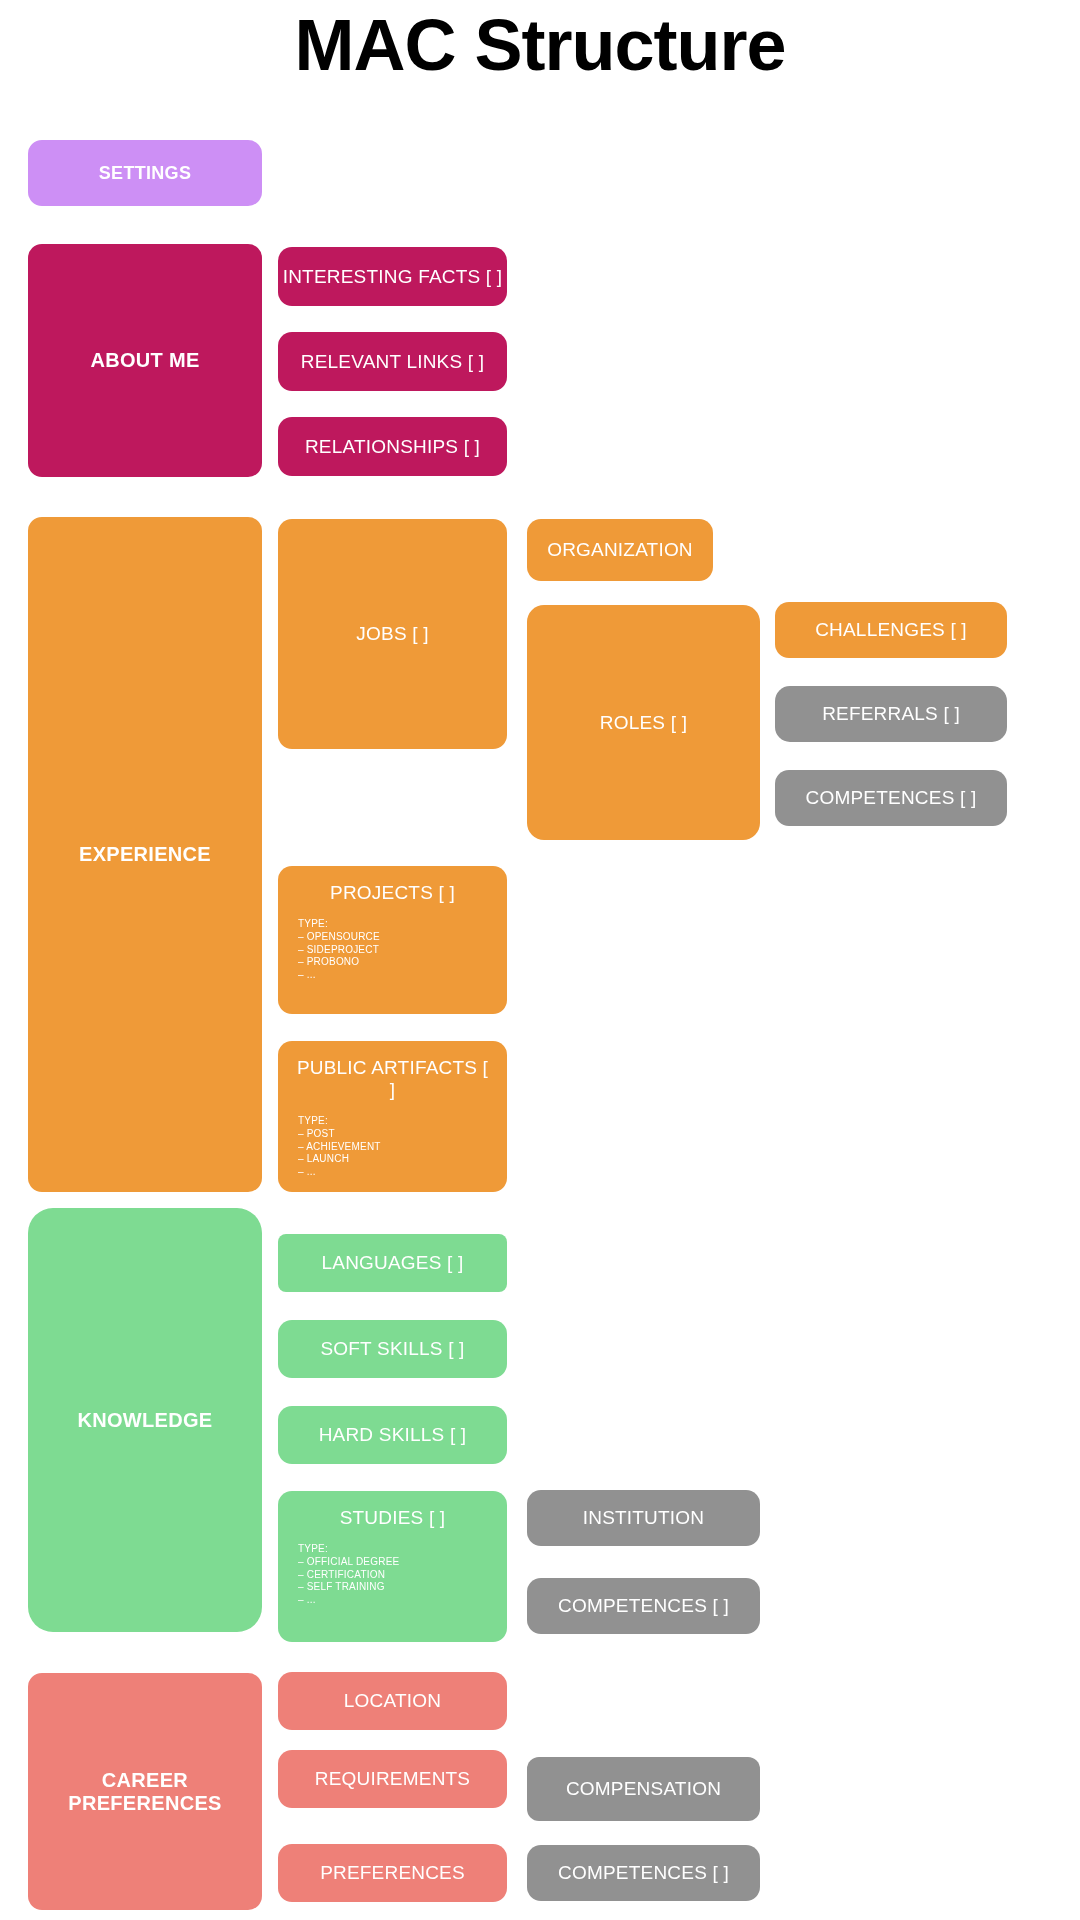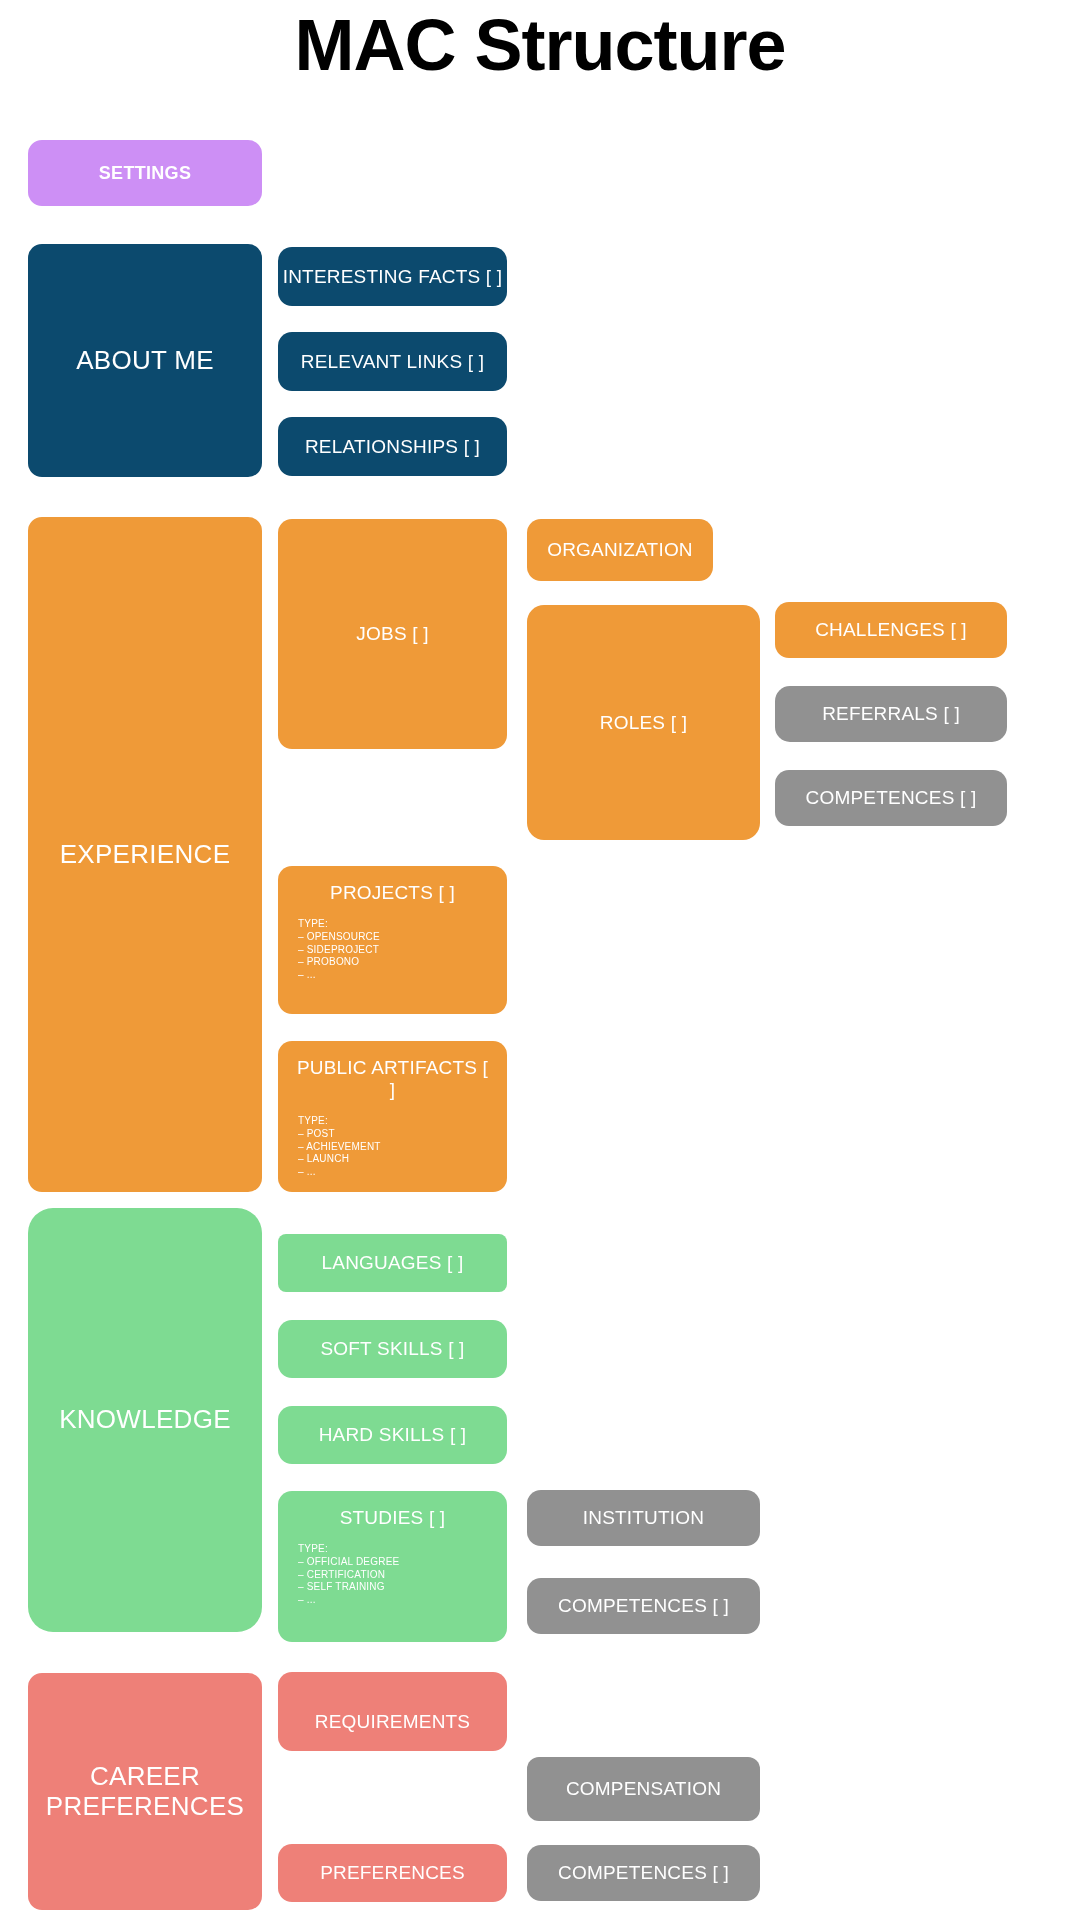--- a/index.html
+++ b/index.html
@@ -35,22 +35,22 @@
     box-sizing:border-box;
   }
   .box .lbl{
     display:block;
     width:100%;
     text-align:center;
   }
 
   
   .parent .lbl{
-    font-size:26px;
-    font-weight:normal;
+    font-size:20px;
+    font-weight:bold;
     letter-spacing:.3px;
     line-height:1.15;
   }
   .settings .lbl{
     font-size:18px;
     font-weight:bold;
     letter-spacing:.3px;
   }
   
   .child .lbl{
@@ -75,21 +75,21 @@
     text-align:left;
     letter-spacing:.2px;
     color:#ffffff;
     padding-left:6px;
   }
   .typeblock .thead{display:block;font-weight:normal;}
   .typeblock .titem{display:block;}
 
   
   .c-purple{background:#cd8ff5;}
-  .c-blue{background:#0c4a6e;}
+  .c-blue{background:#be185d;}
   .c-orange{background:#ef9a38;}
   .c-green{background:#7edb92;}
   .c-salmon{background:#ee8078;}
   .c-gray{background:#919191;}
 </style>
 </head>
 <body>
 
 <div id="canvas">
 
@@ -195,21 +195,21 @@
   <div class="box parent c-salmon" style="left:28px;top:1673px;width:234px;height:237px;">
     <span class="lbl">
       <span>CAREER</span><br>
       <span>PREFERENCES</span>
     </span>
   </div>
 
   <div class="box child c-salmon" style="left:278px;top:1672px;width:229px;height:58px;">
     <span class="lbl">LOCATION</span>
   </div>
-  <div class="box child c-salmon" style="left:278px;top:1693px;width:229px;height:58px;">
+  <div class="box child c-salmon" style="left:278px;top:1750px;width:229px;height:58px;">
     <span class="lbl">REQUIREMENTS</span>
   </div>
   <div class="box child c-salmon" style="left:278px;top:1844px;width:229px;height:58px;">
     <span class="lbl">PREFERENCES</span>
   </div>
 
   <div class="box child c-gray" style="left:527px;top:1757px;width:233px;height:64px;border-radius:12px;">
     <span class="lbl">COMPENSATION</span>
   </div>
   <div class="box child c-gray" style="left:527px;top:1845px;width:233px;height:56px;">

